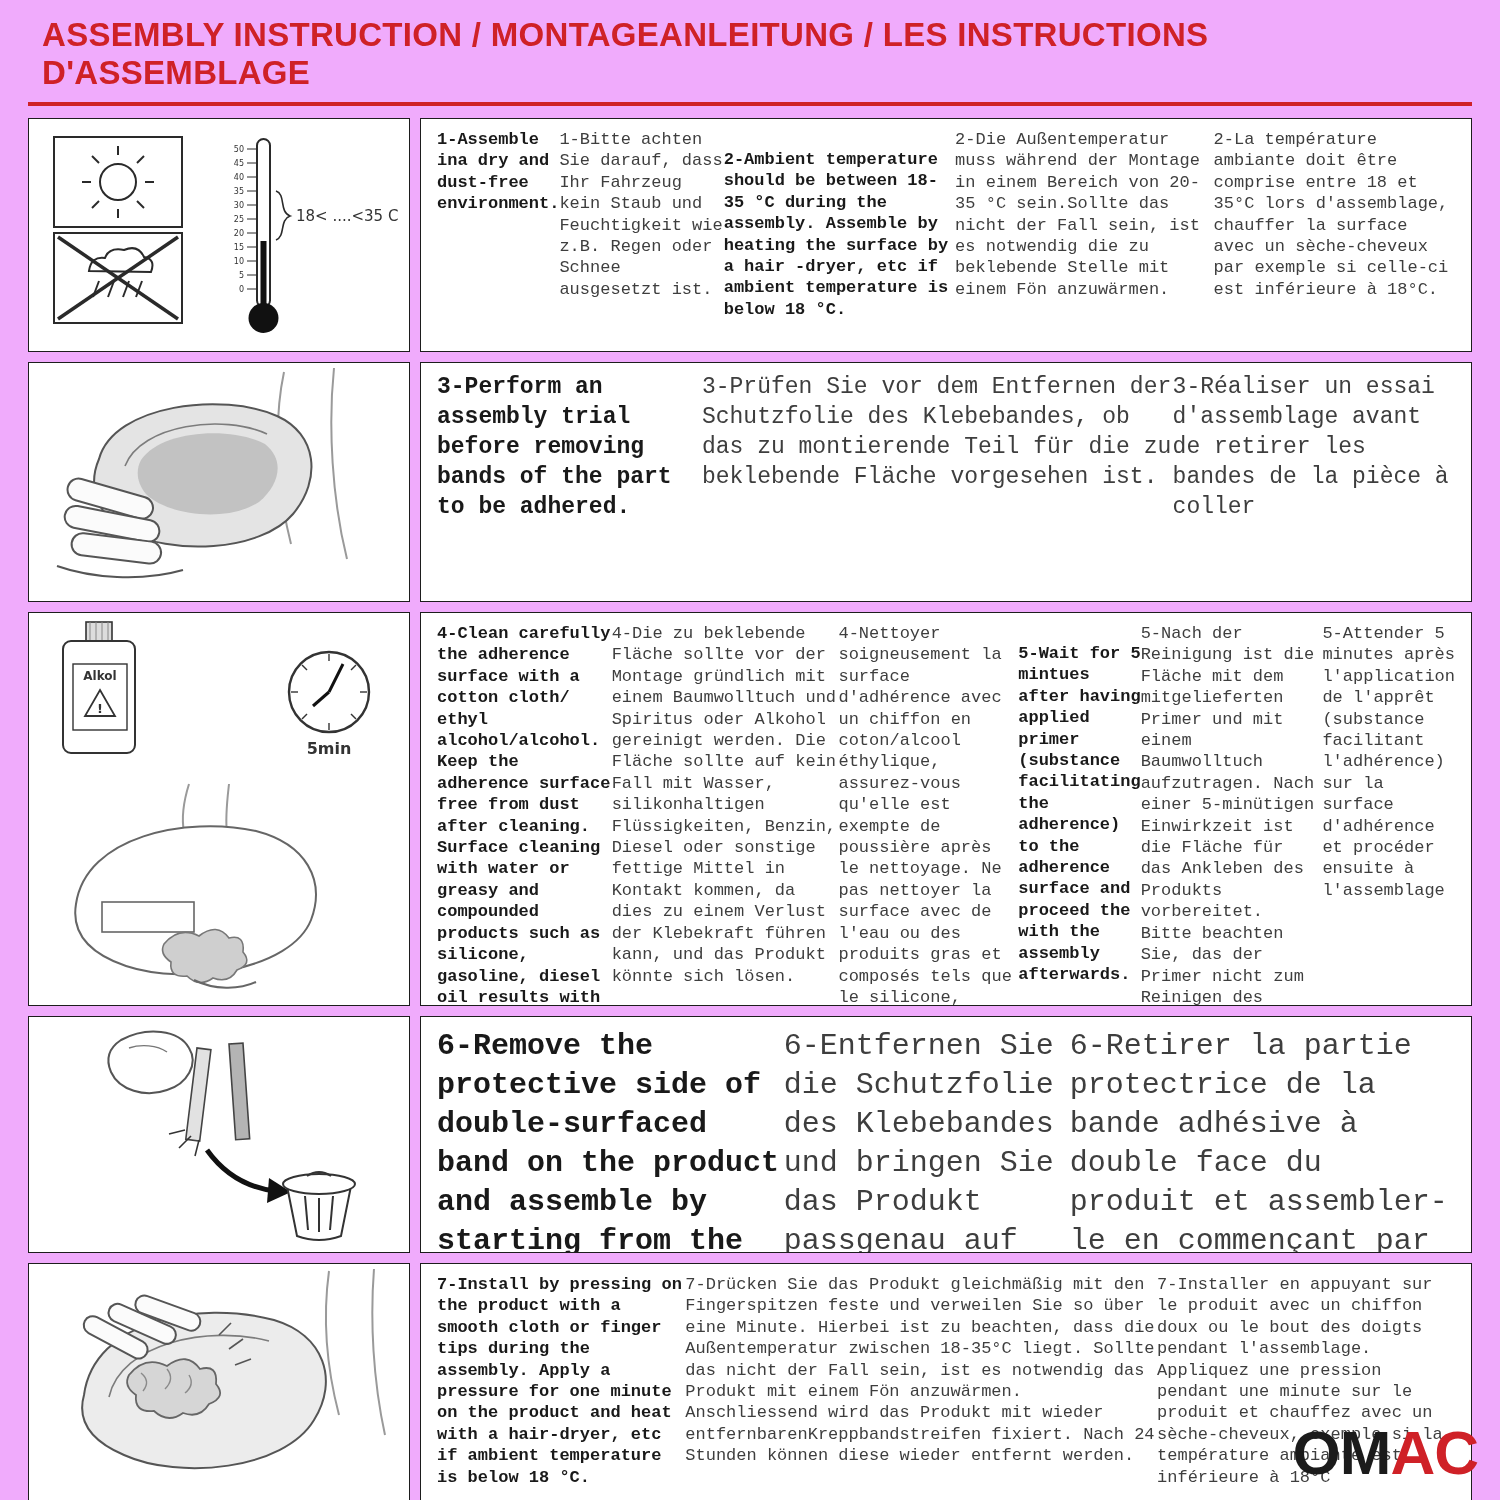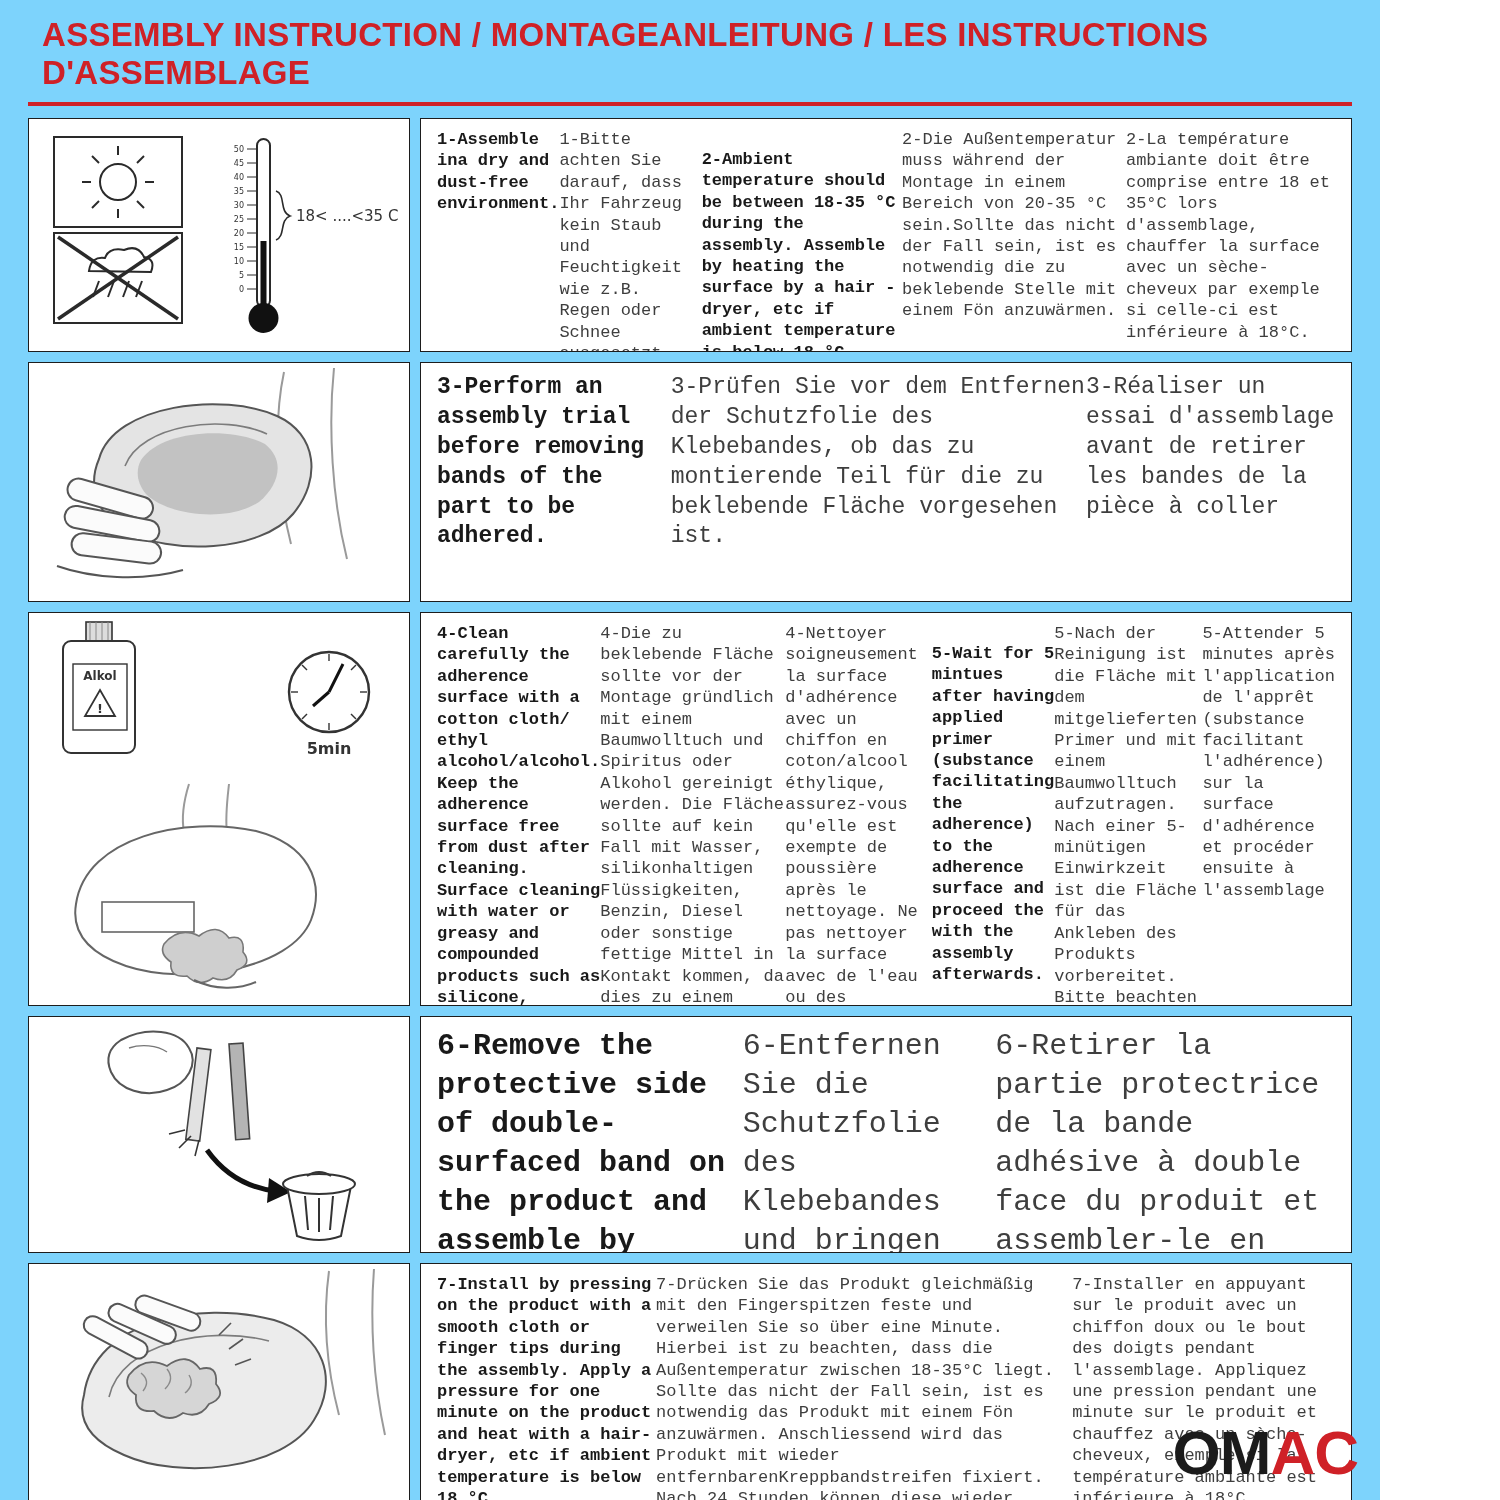--- a/index.html
+++ b/index.html
@@ -1,17 +1,17 @@
 <!DOCTYPE html>
 <html><head>
 <meta charset="utf-8">
 <style>
   * { box-sizing: border-box; margin: 0; padding: 0; }
   html,body { width:1500px; height:1500px; background:#fff; font-family:"Liberation Sans", sans-serif; }
-  .page { position:relative; width:1380px; height:1500px; padding:16px 28px 0 28px; background:#7dd3fc; overflow:hidden; }
+  .page { position:relative; width:1500px; height:1500px; padding:16px 28px 0 28px; background:#f0abfc; overflow:hidden; }
   .title { color:#cf2127; font-size:33px; font-weight:800; letter-spacing:0.3px; padding-left:14px; }
   .title-rule { height:4px; background:#cf2127; margin-top:10px; margin-bottom:12px; }
   .rows { display:flex; flex-direction:column; gap:10px; }
   .row { display:flex; gap:10px; }
   .illus, .txt { border:1.6px solid #1d1d1d; background:#fff; }
   .illus { width:382px; flex:0 0 382px; display:flex; align-items:center; justify-content:center; overflow:hidden; }
   .txt { flex:1; padding:10px 16px; font-size:17px; line-height:1.26; display:flex; flex-direction:row; justify-content:flex-start; overflow:hidden;font-family:Liberation Mono, monospace; }
   .row-1 { height:234px; } .row-2 { height:240px; } .row-3 { height:394px; } .row-4 { height:237px; } .row-5 { height:253px; }
   .row-2 .txt { font-size:23px; justify-content:center; line-height:1.3; }
   .row-4 .txt { font-size:30px; justify-content:center; line-height:1.3; }

